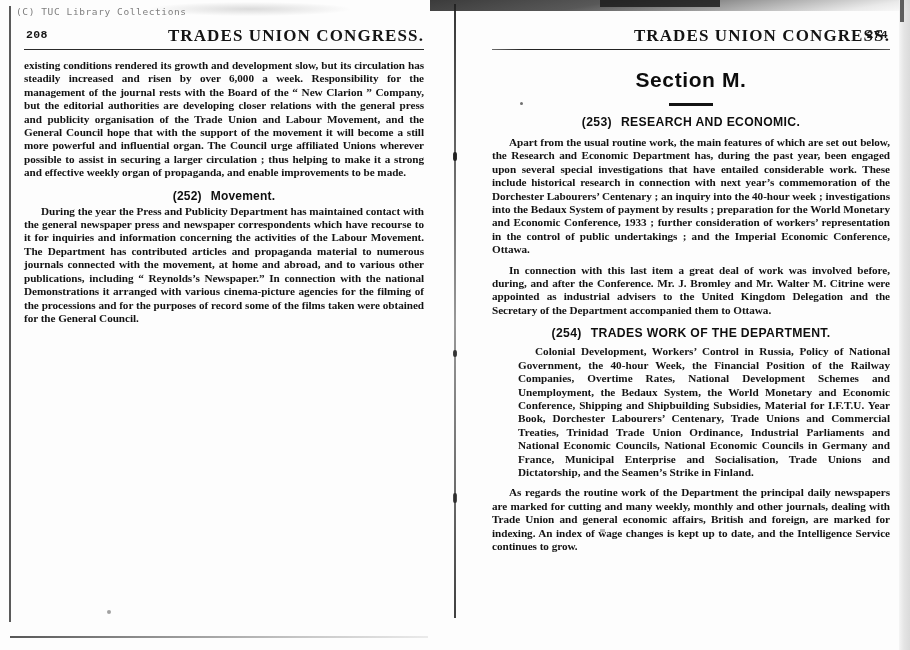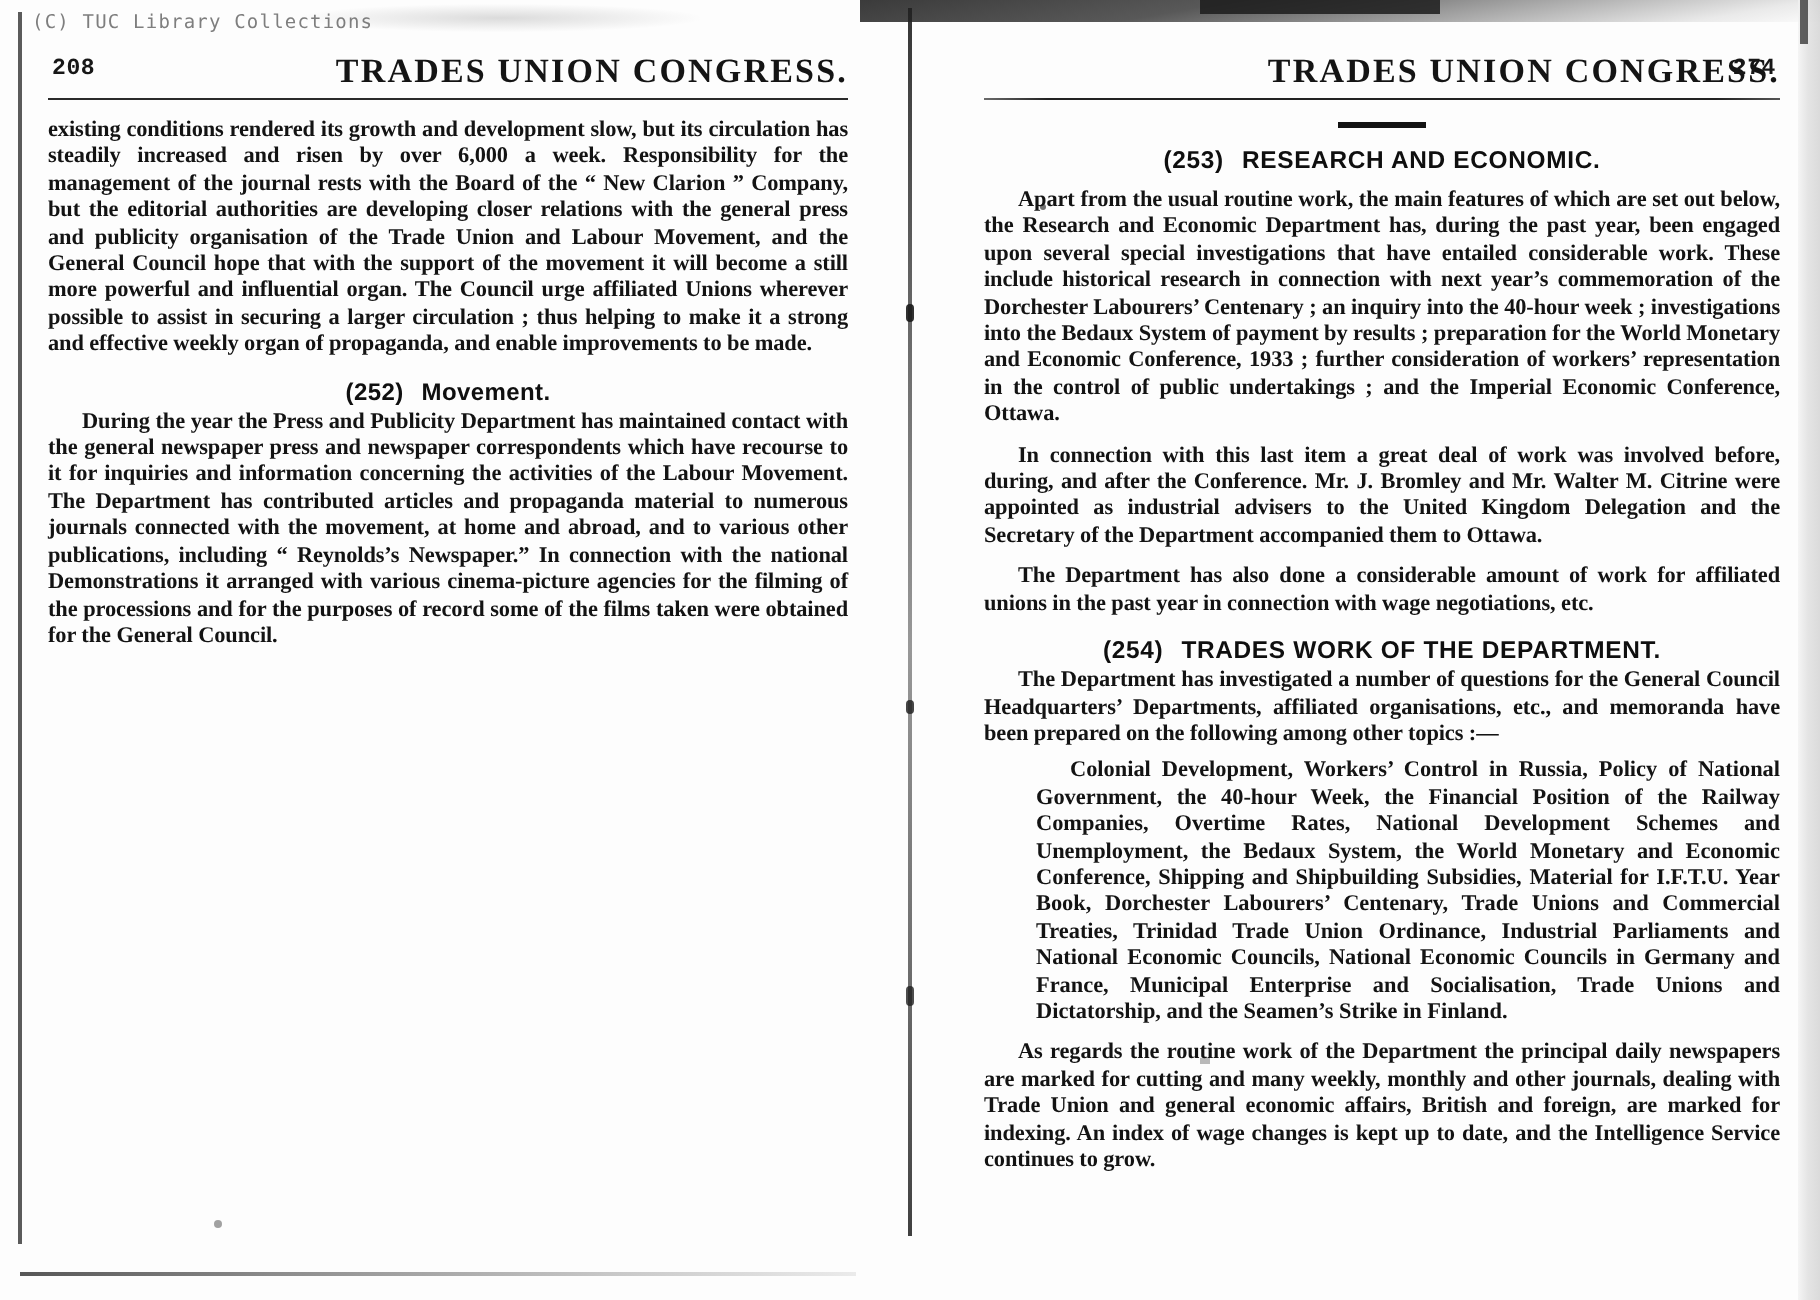--- a/index.html
+++ b/index.html
@@ -316,35 +316,34 @@
   <div class="page-right">
 
     <div class="running-head">
       <div class="head-title">TRADES UNION CONGRESS.</div>
       <span class="folio folio-right">274</span>
     </div>
     <div class="head-rule right-pg"></div>
 
     <div class="body-col">
 
+      <h1 class="section-title">Section M.</h1>
       <div class="section-rule"></div>
 
       <h2 class="sec-head caps">
         <span class="num">(253)</span><span>RESEARCH AND ECONOMIC.</span>
       </h2>
 
       <p class="para indent gap">Apart from the usual routine work, the main features of which are set out below, the Research and Economic Department has, during the past year, been engaged upon several special investigations that have entailed considerable work.   These include historical research in connection with next year’s commemoration of the Dorchester Labourers’ Centenary ;  an inquiry into the 40-hour week ;  investigations into the Bedaux System of payment by results ; preparation for the World Monetary and Economic Conference, 1933 ;  further consideration of workers’ representation in the control of public undertakings ; and the Imperial Economic Conference, Ottawa.</p>
       <p class="para indent gap">In connection with this last item a great deal of work was involved before, during, and after the Conference.   Mr. J. Bromley and Mr. Walter M. Citrine were appointed as industrial advisers to the United Kingdom Delegation and the Secretary of the Department accompanied them to Ottawa.</p>
-      <p class="para indent gap">The Department has also done a considerable amount of work for affiliated unions in the past year in connection with wage negotiations, etc.</p>
 
       <h2 class="sec-head caps">
         <span class="num">(254)</span><span>TRADES WORK OF THE DEPARTMENT.</span>
       </h2>
 
-      <p class="para indent">The Department has investigated a number of questions for the General Council Headquarters’ Departments, affiliated organisations, etc., and memoranda have been prepared on the following among other topics :—</p>
 
       <p class="blockquote">Colonial Development, Workers’ Control in Russia, Policy of National Government, the 40-hour Week, the Financial Position of the Railway Companies, Overtime Rates, National Development Schemes and Unemployment, the Bedaux System, the World Monetary and Economic Conference, Shipping and Shipbuilding Subsidies, Material for I.F.T.U. Year Book, Dorchester Labourers’ Centenary, Trade Unions and Commercial Treaties, Trinidad Trade Union Ordinance, Industrial Parliaments and National Economic Councils, National Economic Councils in Germany and France, Municipal Enterprise and Socialisation, Trade Unions and Dictatorship, and the Seamen’s Strike in Finland.</p>
 
       <p class="para indent gap">As regards the routine work of the Department the principal daily newspapers are marked for cutting and many weekly, monthly and other journals, dealing with Trade Union and general economic affairs, British and foreign, are marked for indexing.   An index of wage changes is kept up to date, and the Intelligence Service continues to grow.</p>
 
     </div>
   </div>
 
 </div>
 

